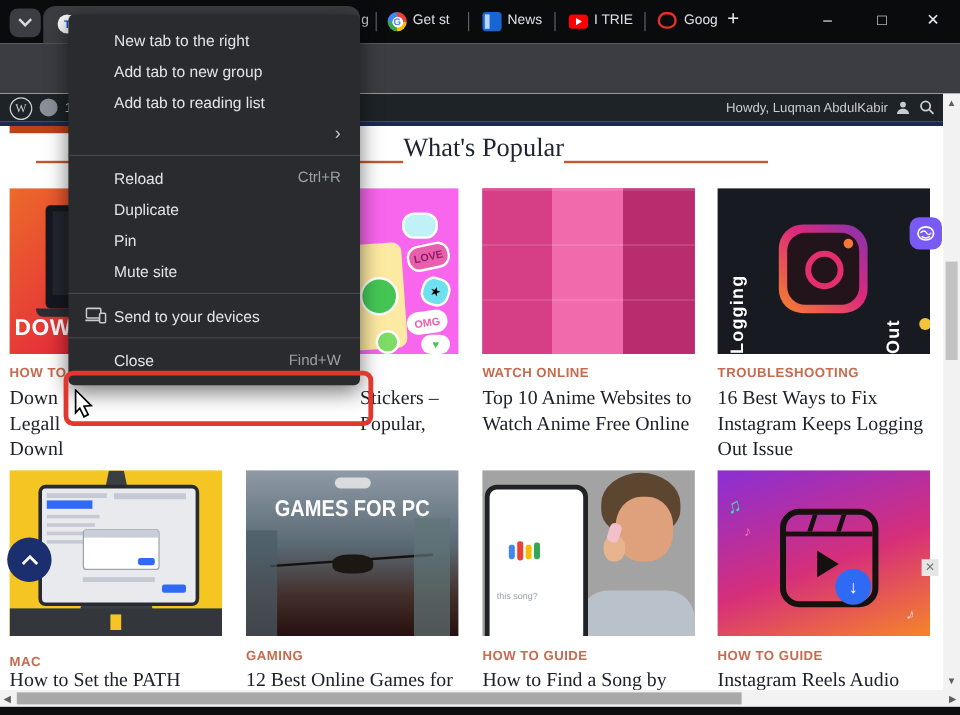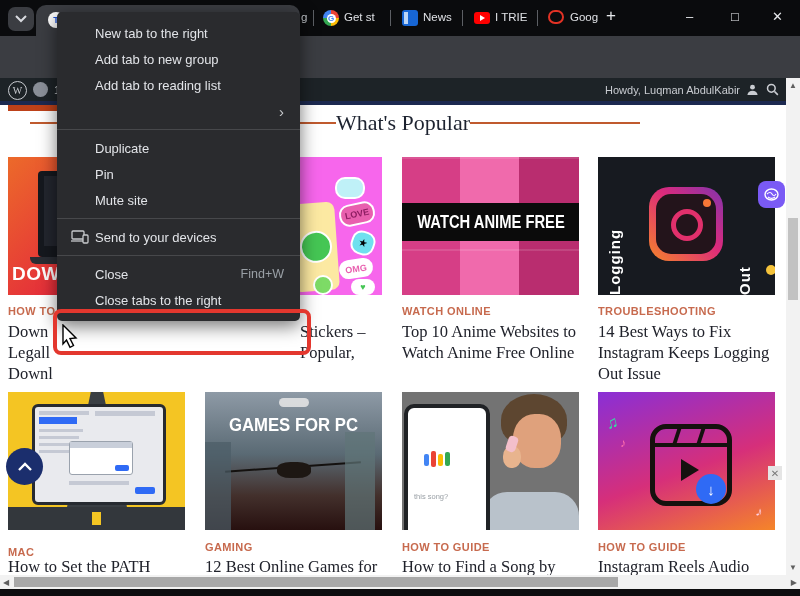--- a/index.html
+++ b/index.html
@@ -25,21 +25,21 @@
            color:#fff;font-weight:bold;font-size:13px;display:flex;align-items:center;justify-content:center;}
   .avatar{position:absolute;left:736px;top:45px;width:24px;height:24px;border-radius:50%;
           background:radial-gradient(circle at 40% 35%,#d6c478,#8f9448 60%,#54632f);}
 
   
   .page{position:absolute;left:0;top:78px;width:786px;height:497px;background:#fff;overflow:hidden;}
   .adminbar{position:absolute;left:0;top:0;width:786px;height:23px;background:#1d2327;}
   .admintext{position:absolute;top:6px;font-size:11px;color:#c9ccd1;white-space:nowrap;}
   .navyline{position:absolute;left:0;top:23px;width:786px;height:4px;background:#1c2950;}
   .orangebar{position:absolute;left:8px;top:27px;width:150px;height:6px;background:#bd4119;}
-  .heading{position:absolute;left:30px;top:32px;width:610px;display:flex;align-items:center;}
+  .heading{position:absolute;left:30px;top:32px;width:610px;display:flex;align-items:flex-end;}
   .hline{height:2px;background:#c05a2e;}
   .htext{font-family:"Liberation Serif",serif;font-size:22px;color:#1d2330;white-space:nowrap;}
   .card{position:absolute;width:177px;}
   .cimg{position:absolute;width:177px;height:138px;overflow:hidden;}
   .cat{position:absolute;font-size:11px;font-weight:600;letter-spacing:.4px;color:#c76a4e;white-space:nowrap;}
   .ctitle{position:absolute;width:178px;font-family:"Liberation Serif",serif;font-size:16.5px;
           line-height:1.28;color:#20222b;}
 
   
   .img-download{background:linear-gradient(135deg,#ec6a2a 0%,#e3203e 70%);}
@@ -77,21 +77,21 @@
   .dlg .bar{position:absolute;left:0;top:0;width:100%;height:6px;background:#c9cfda;}
   .dlg .btn{position:absolute;right:3px;bottom:3px;width:14px;height:6px;background:#2f6af5;border-radius:2px;}
   .blurow{position:absolute;background:#2f6af5;}
   .grayrow{position:absolute;background:#c5c9d4;}
   .img-games{background:linear-gradient(180deg,#8e9aa6 0%,#5a6a74 45%,#43302c 75%,#27100f 100%);}
   .games-txt{position:absolute;left:0;top:22px;width:177px;text-align:center;color:#fff;
              font-weight:900;font-size:19px;transform:scaleX(.88);white-space:nowrap;}
   .games-badge{position:absolute;left:74px;top:6px;width:30px;height:9px;background:#e8e8e8;border-radius:5px;opacity:.85;}
   .rotor{position:absolute;left:20px;top:74px;width:136px;height:2px;background:#14110f;transform:rotate(-4deg);}
   .heli{position:absolute;left:72px;top:70px;width:34px;height:16px;background:#1d1713;border-radius:40%;}
-  .img-song{background:#737373;}
+  .img-song{background:#a3a3a3;}
   .phone{position:absolute;left:2px;top:12px;width:78px;height:130px;background:#fff;
          border:4px solid #202225;border-radius:10px;}
   .gbar{position:absolute;width:5px;border-radius:2px;}
   .songtxt{position:absolute;left:6px;top:84px;font-size:7.5px;color:#9aa0a6;}
   .hair{position:absolute;right:12px;top:2px;width:66px;height:52px;border-radius:50% 50% 40% 40%;background:#5d4630;}
   .face{position:absolute;right:18px;top:22px;width:48px;height:54px;border-radius:45%;background:#dfa17c;}
   .shirt{position:absolute;right:0;bottom:0;width:96px;height:38px;background:#b9c2cb;border-radius:24px 24px 0 0;}
   .hand{position:absolute;right:58px;top:54px;width:18px;height:22px;border-radius:45%;background:#e8b48e;}
   .earph{position:absolute;right:62px;top:44px;width:10px;height:16px;border-radius:4px;background:#f3bfcb;transform:rotate(18deg);}
   .img-reels{background:linear-gradient(160deg,#8a2fd6 0%,#d62f7a 55%,#f58529 100%);}
@@ -243,23 +243,20 @@
       <div class="cat" style="top:227px;"></div>
       <div class="ctitle" style="top:243px;padding-left:95px;width:90px;">
         <div>Stickers –</div>
         <div>Popular,</div>
       </div>
     </div>
 
     <div class="card" style="left:402px;top:0;">
       <div class="cimg img-anime" style="top:79px;">
         <div class="abs" style="left:0;top:0;width:177px;height:138px;background:repeating-linear-gradient(180deg,rgba(255,255,255,.12) 0 2px,transparent 2px 46px);"></div>
-        <div class="anime-bar">
-            <span class="anime-txt">WATCH ANIME FREE</span>
-          </div>
       </div>
       <div class="cat" style="top:227px;">WATCH ONLINE</div>
       <div class="ctitle" style="top:243px;">Top 10 Anime Websites to Watch Anime Free Online</div>
     </div>
 
     <div class="card" style="left:598px;top:0;">
       <div class="cimg img-insta" style="top:79px;">
         <span class="vtext" style="left:8px;top:0;height:138px;display:flex;align-items:center;">Logging</span>
         <span class="vtext" style="right:22px;top:0;height:138px;display:flex;align-items:center;">Out</span>
         <div class="iglogo">
@@ -269,21 +266,21 @@
           </div>
         <div class="abs" style="left:168px;top:108px;width:10px;height:10px;border-radius:50%;background:#f5c33b;"></div>
       </div>
       <div class="brainicon" style="top:103px;">
         <svg width="17" height="15" viewBox="0 0 17 15">
             <ellipse cx="8.5" cy="7.5" rx="6.5" ry="5.5" stroke="#fff" stroke-width="1.4" fill="none"></ellipse>
             <path d="M4 7c2-2 4-2 5 0s3 2 4 0M5 10c2 1.5 5 1.5 7 0" stroke="#fff" stroke-width="1.1" fill="none"></path>
           </svg>
       </div>
       <div class="cat" style="top:227px;">TROUBLESHOOTING</div>
-      <div class="ctitle" style="top:243px;">14 Best Ways to Fix Instagram Keeps Logging Out Issue</div>
+      <div class="ctitle" style="top:243px;">16 Best Ways to Fix Instagram Keeps Logging Out Issue</div>
     </div>
 
     <div class="card" style="left:8px;top:0;">
       <div class="cimg img-path" style="top:314px;">
         <div class="road-up"></div>
         <div class="road-bot"></div>
         <div class="road-dash"></div>
         <div class="laptop2">
           <div class="blurow" style="left:4px;top:10px;width:38px;height:7px;"></div>
           <div class="grayrow" style="left:4px;top:4px;width:50px;height:4px;"></div>
@@ -381,20 +378,24 @@
         <span>Add tab to new group</span>
       </div>
     <div class="mi">
         <span>Add tab to reading list</span>
       </div>
     <div class="mi">
         <span class="sub">›</span>
       </div>
     <div class="msep"></div>
     <div class="mi">
+        <span>Reload</span>
+        <span class="sc">Ctrl+R</span>
+      </div>
+    <div class="mi">
         <span>Duplicate</span>
       </div>
     <div class="mi">
         <span>Pin</span>
       </div>
     <div class="mi">
         <span>Mute site</span>
       </div>
     <div class="msep"></div>
     <div class="mi">
@@ -403,23 +404,20 @@
           <path d="M0 12h14" stroke="#c8cacd" stroke-width="1.3"></path>
           <rect x="12" y="6" width="5" height="8" rx="1" fill="#2a2b2e" stroke="#c8cacd" stroke-width="1.3"></rect>
         </svg>
       <span>Send to your devices</span>
     </div>
     <div class="msep"></div>
     <div class="mi">
         <span>Close</span>
         <span class="sc">Find+W</span>
       </div>
-    <div class="mi">
-        <span>Close tabs to the right</span>
-      </div>
   </div>
 
   <div class="redbox"></div>
 
   <svg class="cursor" width="22" height="26" viewBox="0 0 22 26">
     <path d="M3 1l13 13-6 .5 3.5 7-3.5 1.8-3.5-7.2L3 20z" fill="#fff" stroke="#000" stroke-width="1.4"></path>
   </svg>
 
 </div>
 

